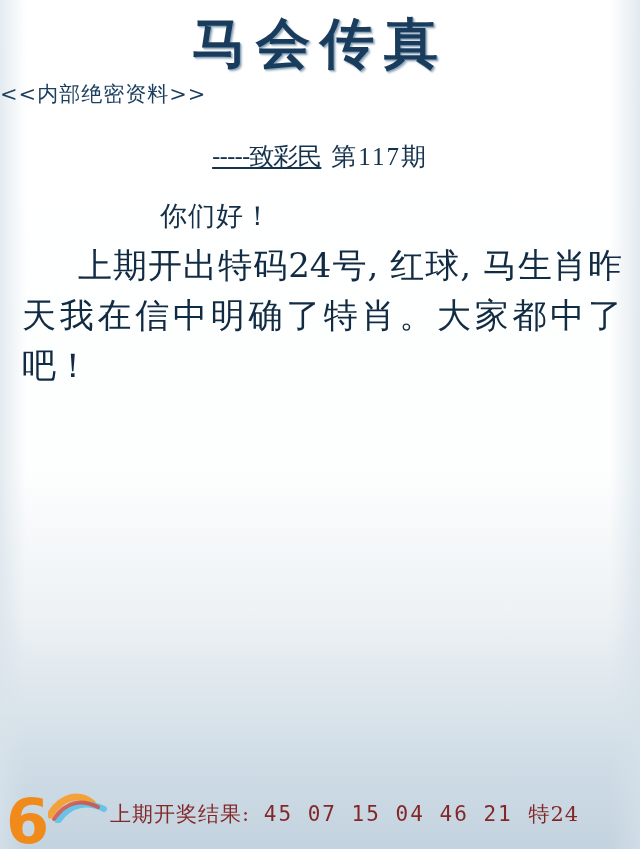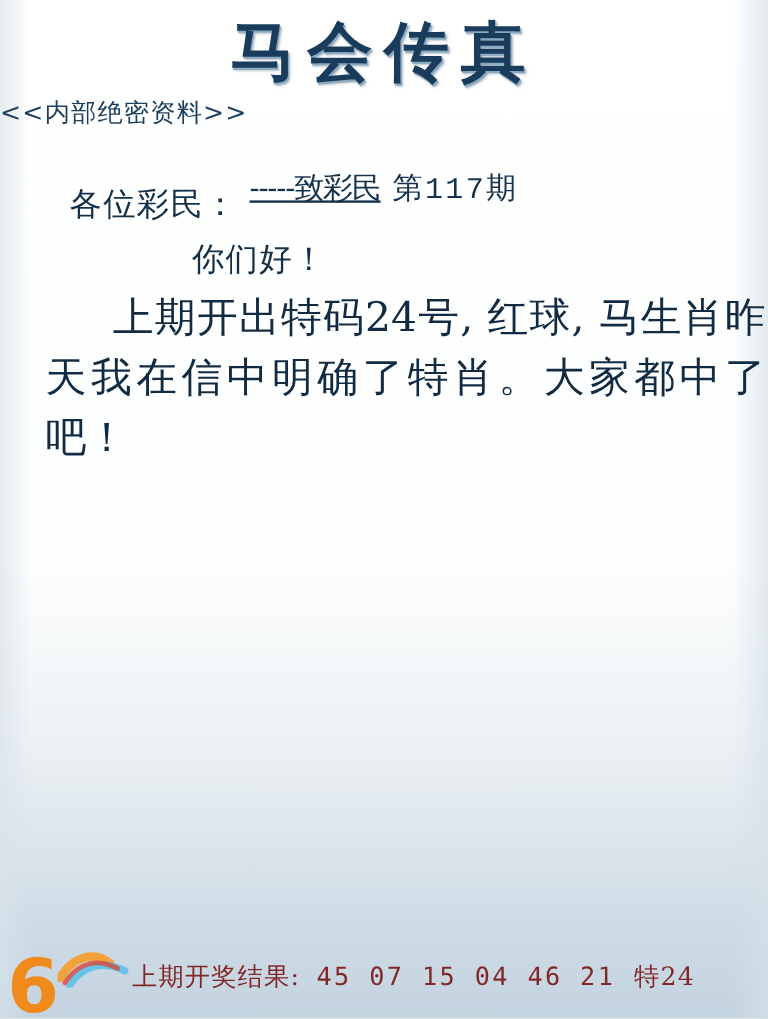--- a/index.html
+++ b/index.html
@@ -81,21 +81,21 @@
     top: 140px;
     left: 0;
     width: 640px;
     text-align: center;
     font-size: 25px;
     color: #15324d;
     letter-spacing: 2px;
     white-space: nowrap;
   }
   .issue-line .dashes { letter-spacing: -1px; text-decoration: underline; }
-  .issue-line .num { font-family: Liberation Mono, monospace; }
+  .issue-line .num { font-family: Liberation Serif, serif; }
 
   .salutation {
     position: absolute;
     top: 152px;
     left: 58px;
     font-size: 27px;
     color: #143049;
     letter-spacing: 1px;
     white-space: nowrap;
   }
@@ -113,21 +113,20 @@
   .para {
     position: absolute;
     left: 22px;
     width: 600px;
     font-size: 34px;
     line-height: 50px;
     color: #112b43;
     letter-spacing: 0px;
     text-align: justify;
     text-justify: inter-character;
-    margin-left: 16px;
   }
   .para.p1 { top: 240px; text-indent: 56px; }
   .para.p2 { top: 395px; text-indent: 56px; }
 
   
   .slogan {
     position: absolute;
     top: 672px;
     left: 0;
     width: 640px;
@@ -206,21 +205,20 @@
 
   <div class="title">马会传真</div>
 
   <div class="subtitle">&lt;&lt;内部绝密资料&gt;&gt;</div>
 
   <div class="issue-line">
     <span class="dashes">-----致彩民</span>
     <span class="num">第117期</span>
   </div>
 
-  <div class="salutation">各位彩民：</div>
 
   <div class="greeting">你们好！</div>
 
   <div class="para p1">上期开出特码24号, 红球, 马生肖昨天我在信中明确了特肖。大家都中了吧！</div>
 
 
 
   <div class="result-line">
     <span class="label">上期开奖结果:</span>
     <span class="balls">45 07 15 04 46 21</span>

